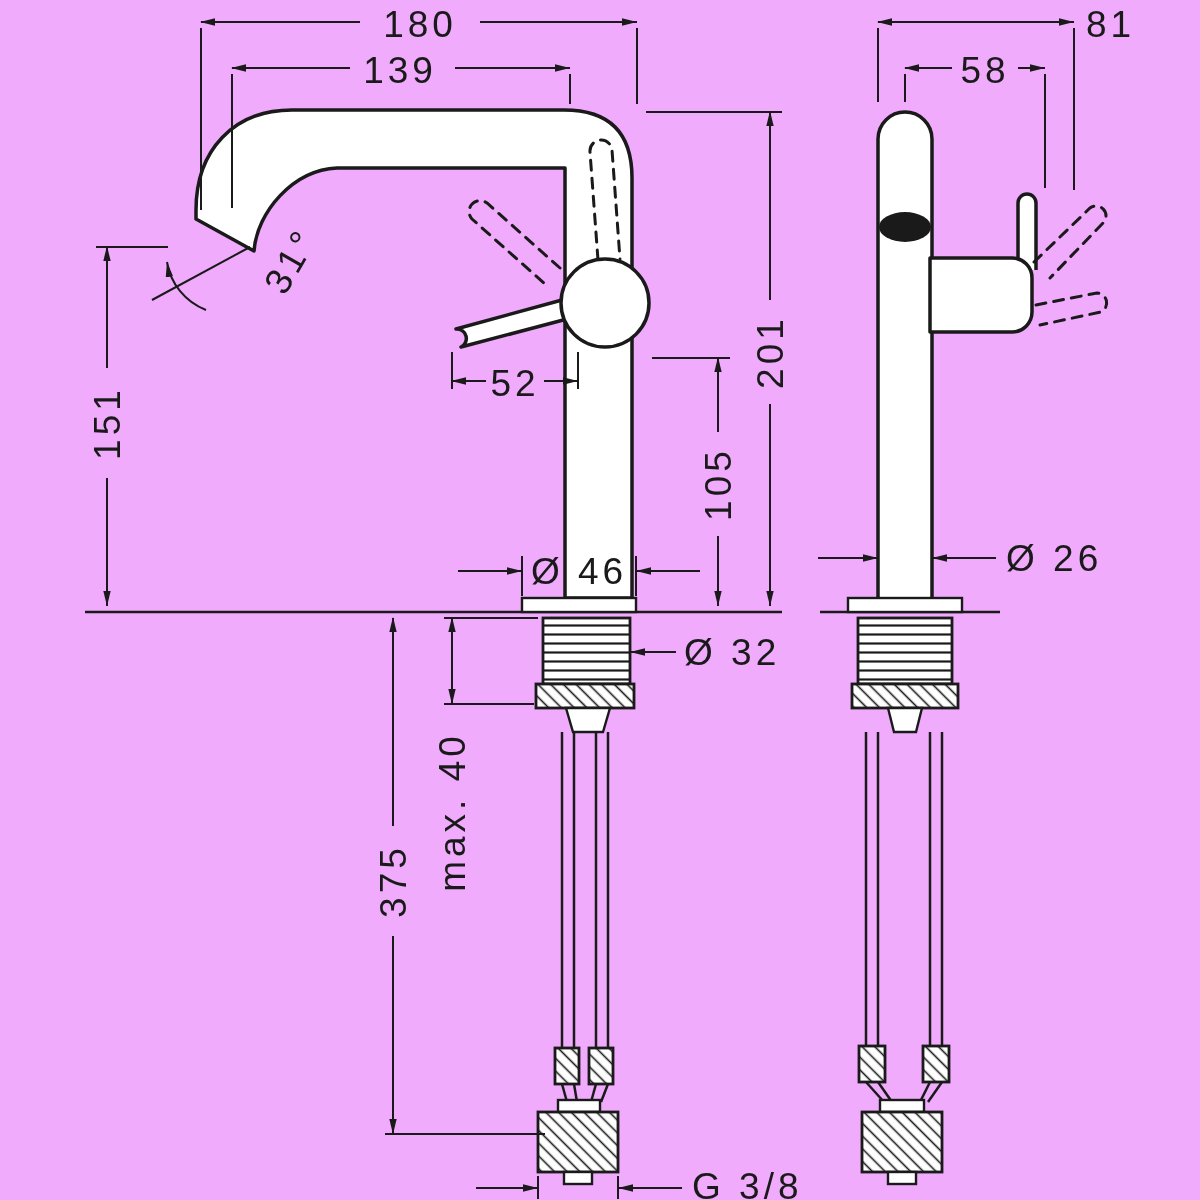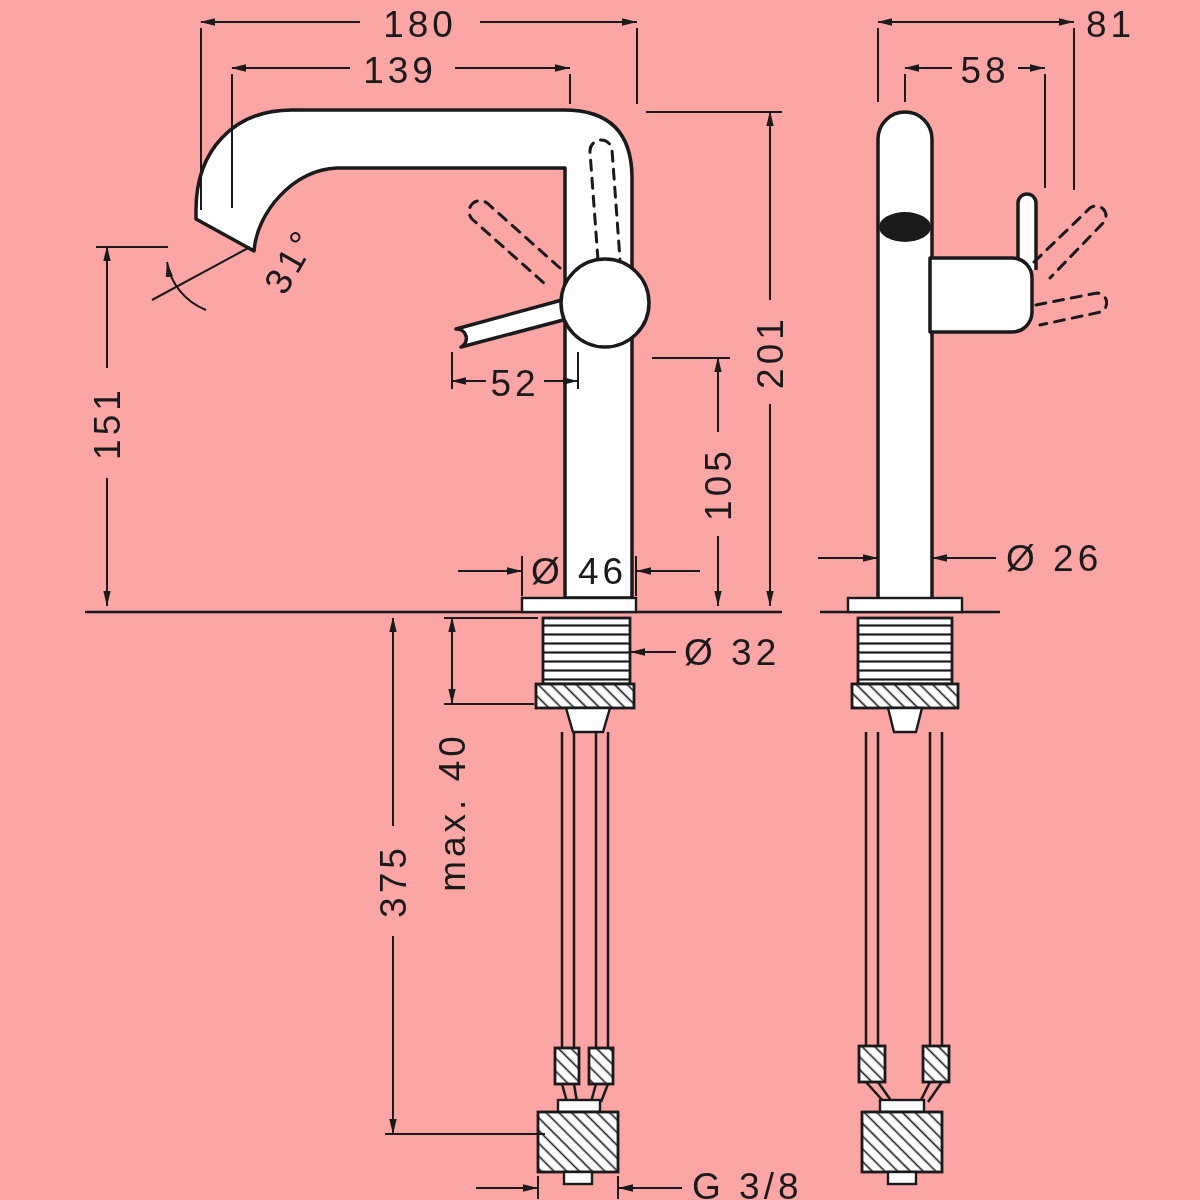--- a/index.html
+++ b/index.html
@@ -1,16 +1,16 @@
 <!DOCTYPE html>
 <html><head>
 <meta charset="utf-8">
 <style>
   html,body{margin:0;padding:0;background:#ffffff;}
-  .stage{width:1200px;height:1200px;position:relative;background:#fca5a5;}
+  .stage{width:1200px;height:1200px;position:relative;background:#f0abfc;}
   svg text{font-family:"Liberation Sans",sans-serif;font-size:37px;fill:#1a1a1a;letter-spacing:4px;}
   .dt{text-anchor:middle;dominant-baseline:central;}
   .ds{text-anchor:start;dominant-baseline:central;}
   .lnf{fill:#ffffff;stroke:#1a1a1a;stroke-width:3.5;stroke-linejoin:round;}
   .md{fill:none;stroke:#1a1a1a;stroke-width:2;}
   .deck{fill:none;stroke:#1a1a1a;stroke-width:2.6;}
   .dsh{fill:none;stroke:#1a1a1a;stroke-width:3;stroke-dasharray:10 8;stroke-linecap:round;}
   .prt{stroke:#1a1a1a;stroke-width:2.8;}
   .prt2{stroke:#1a1a1a;stroke-width:2.4;fill:#ffffff;}
   .hl{stroke:#1a1a1a;stroke-width:2.5;fill:none;}

